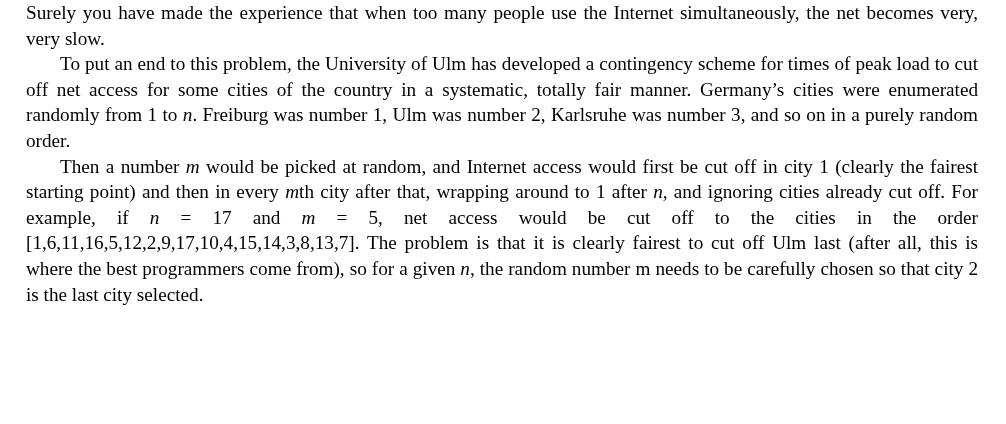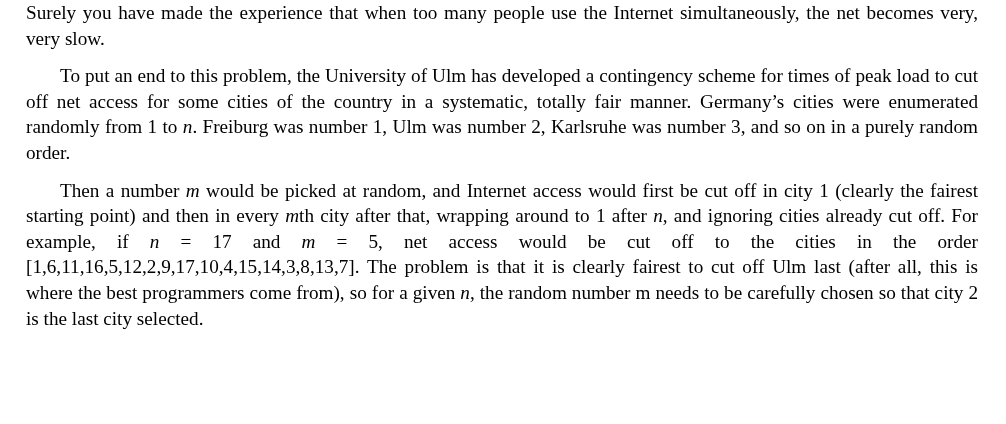--- a/index.html
+++ b/index.html
@@ -23,21 +23,20 @@
   }
   .para {
     font-size: 19.2px;
     line-height: 25.6px;
     text-align: justify;
     text-justify: inter-word;
     margin: 0;
     hyphens: none;
   }
   .para + .para {
-    margin-top: 12px;
   }
   .indent {
     text-indent: 34px;
   }
   .math {
     font-family: "Liberation Serif", "DejaVu Serif", serif;
     font-style: italic;
   }
   .nowrap { white-space: nowrap; }
 </style>

